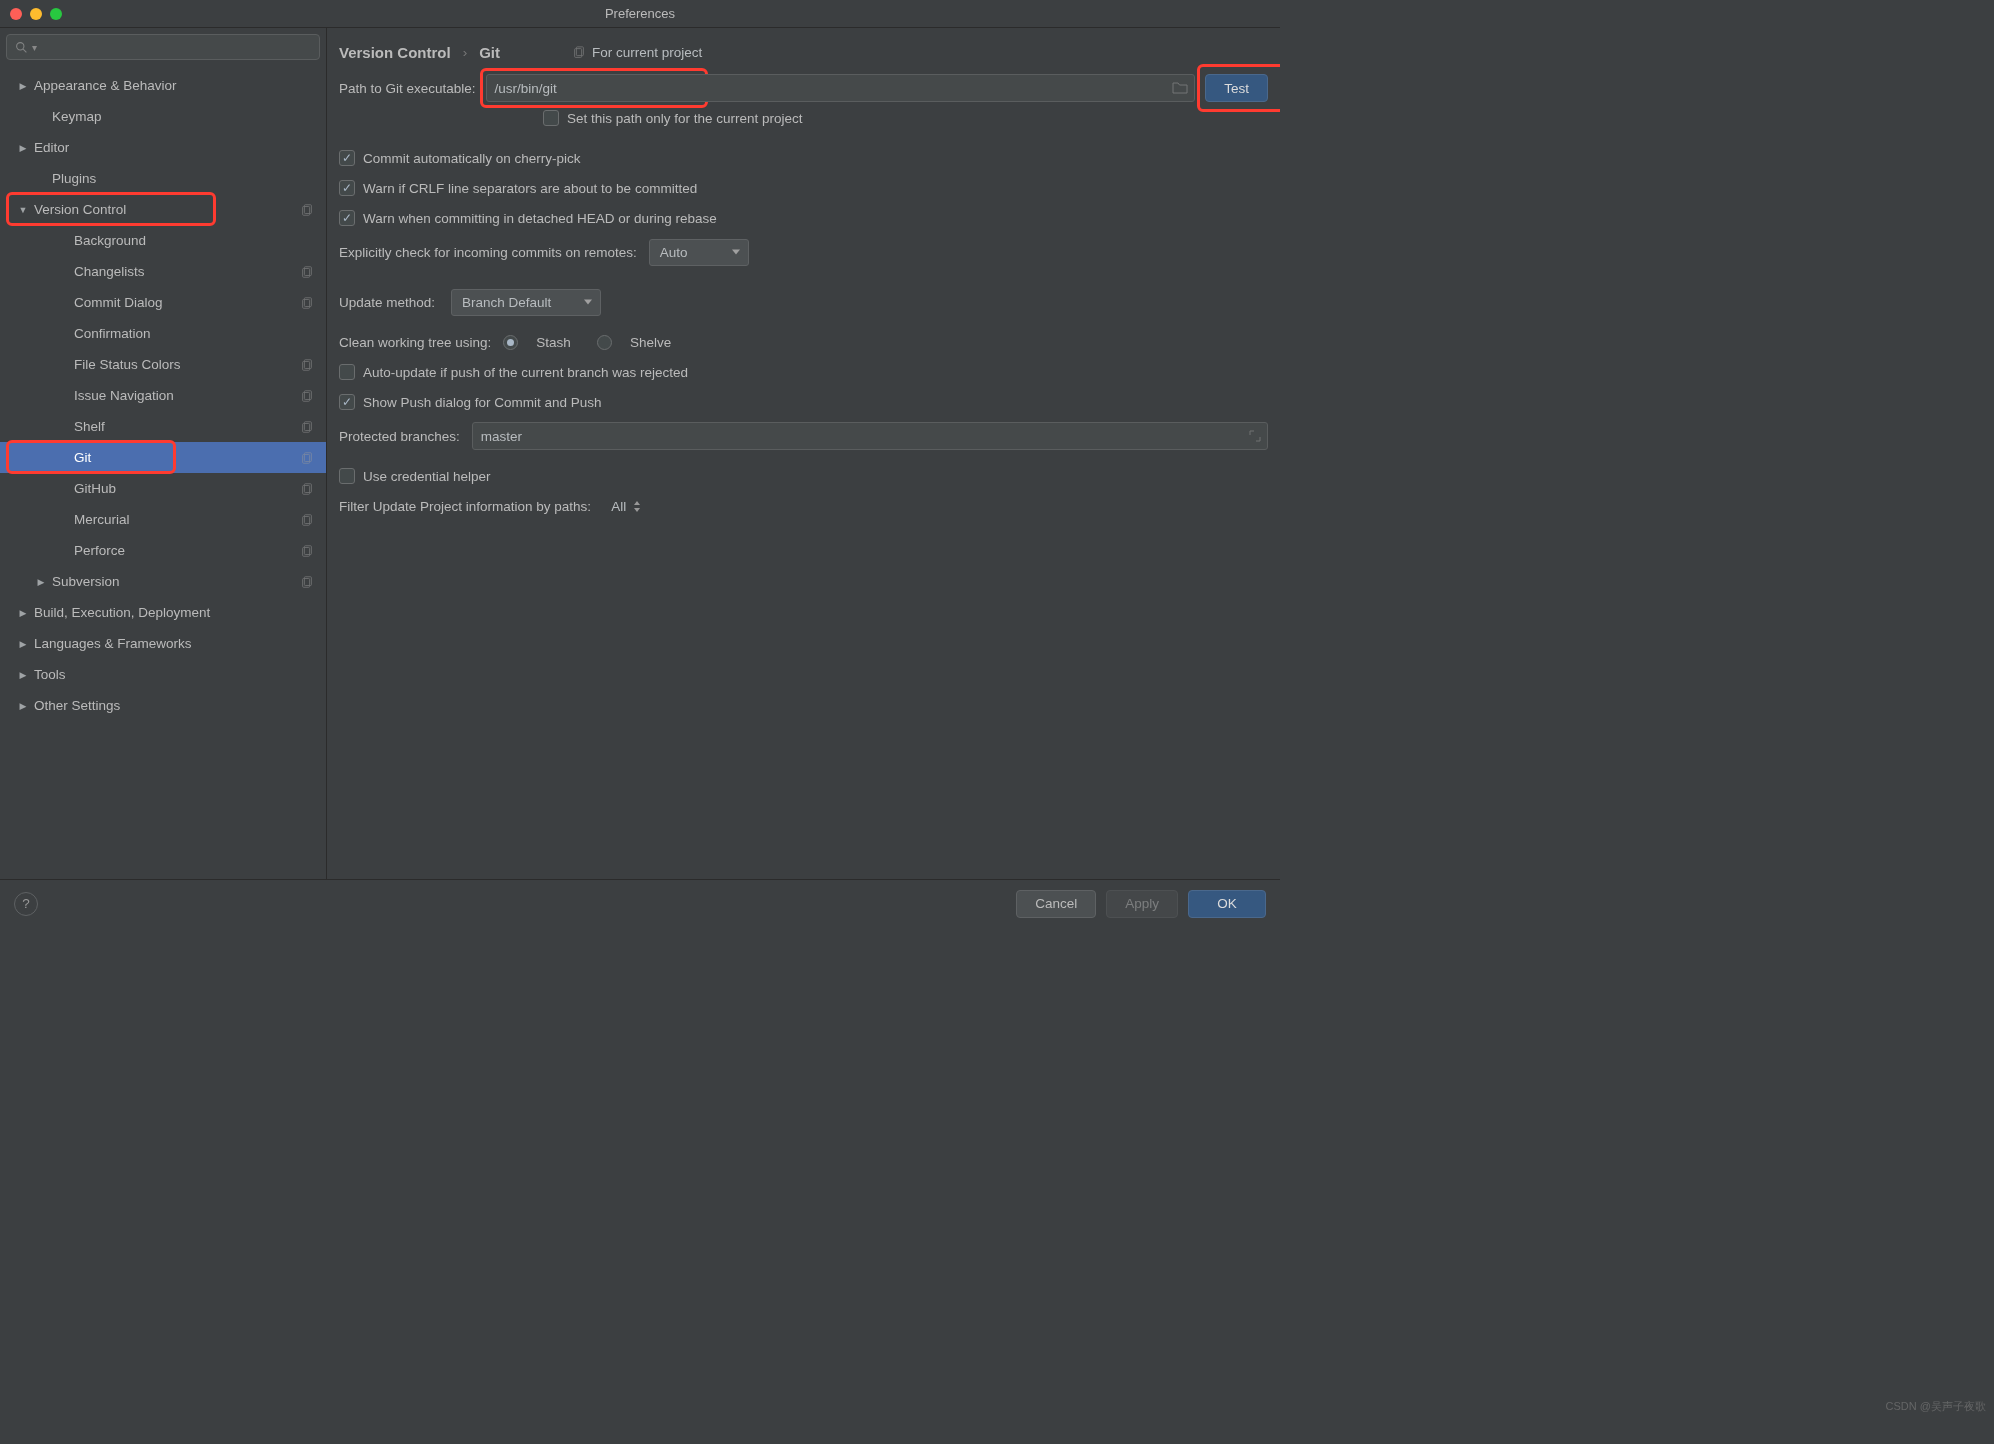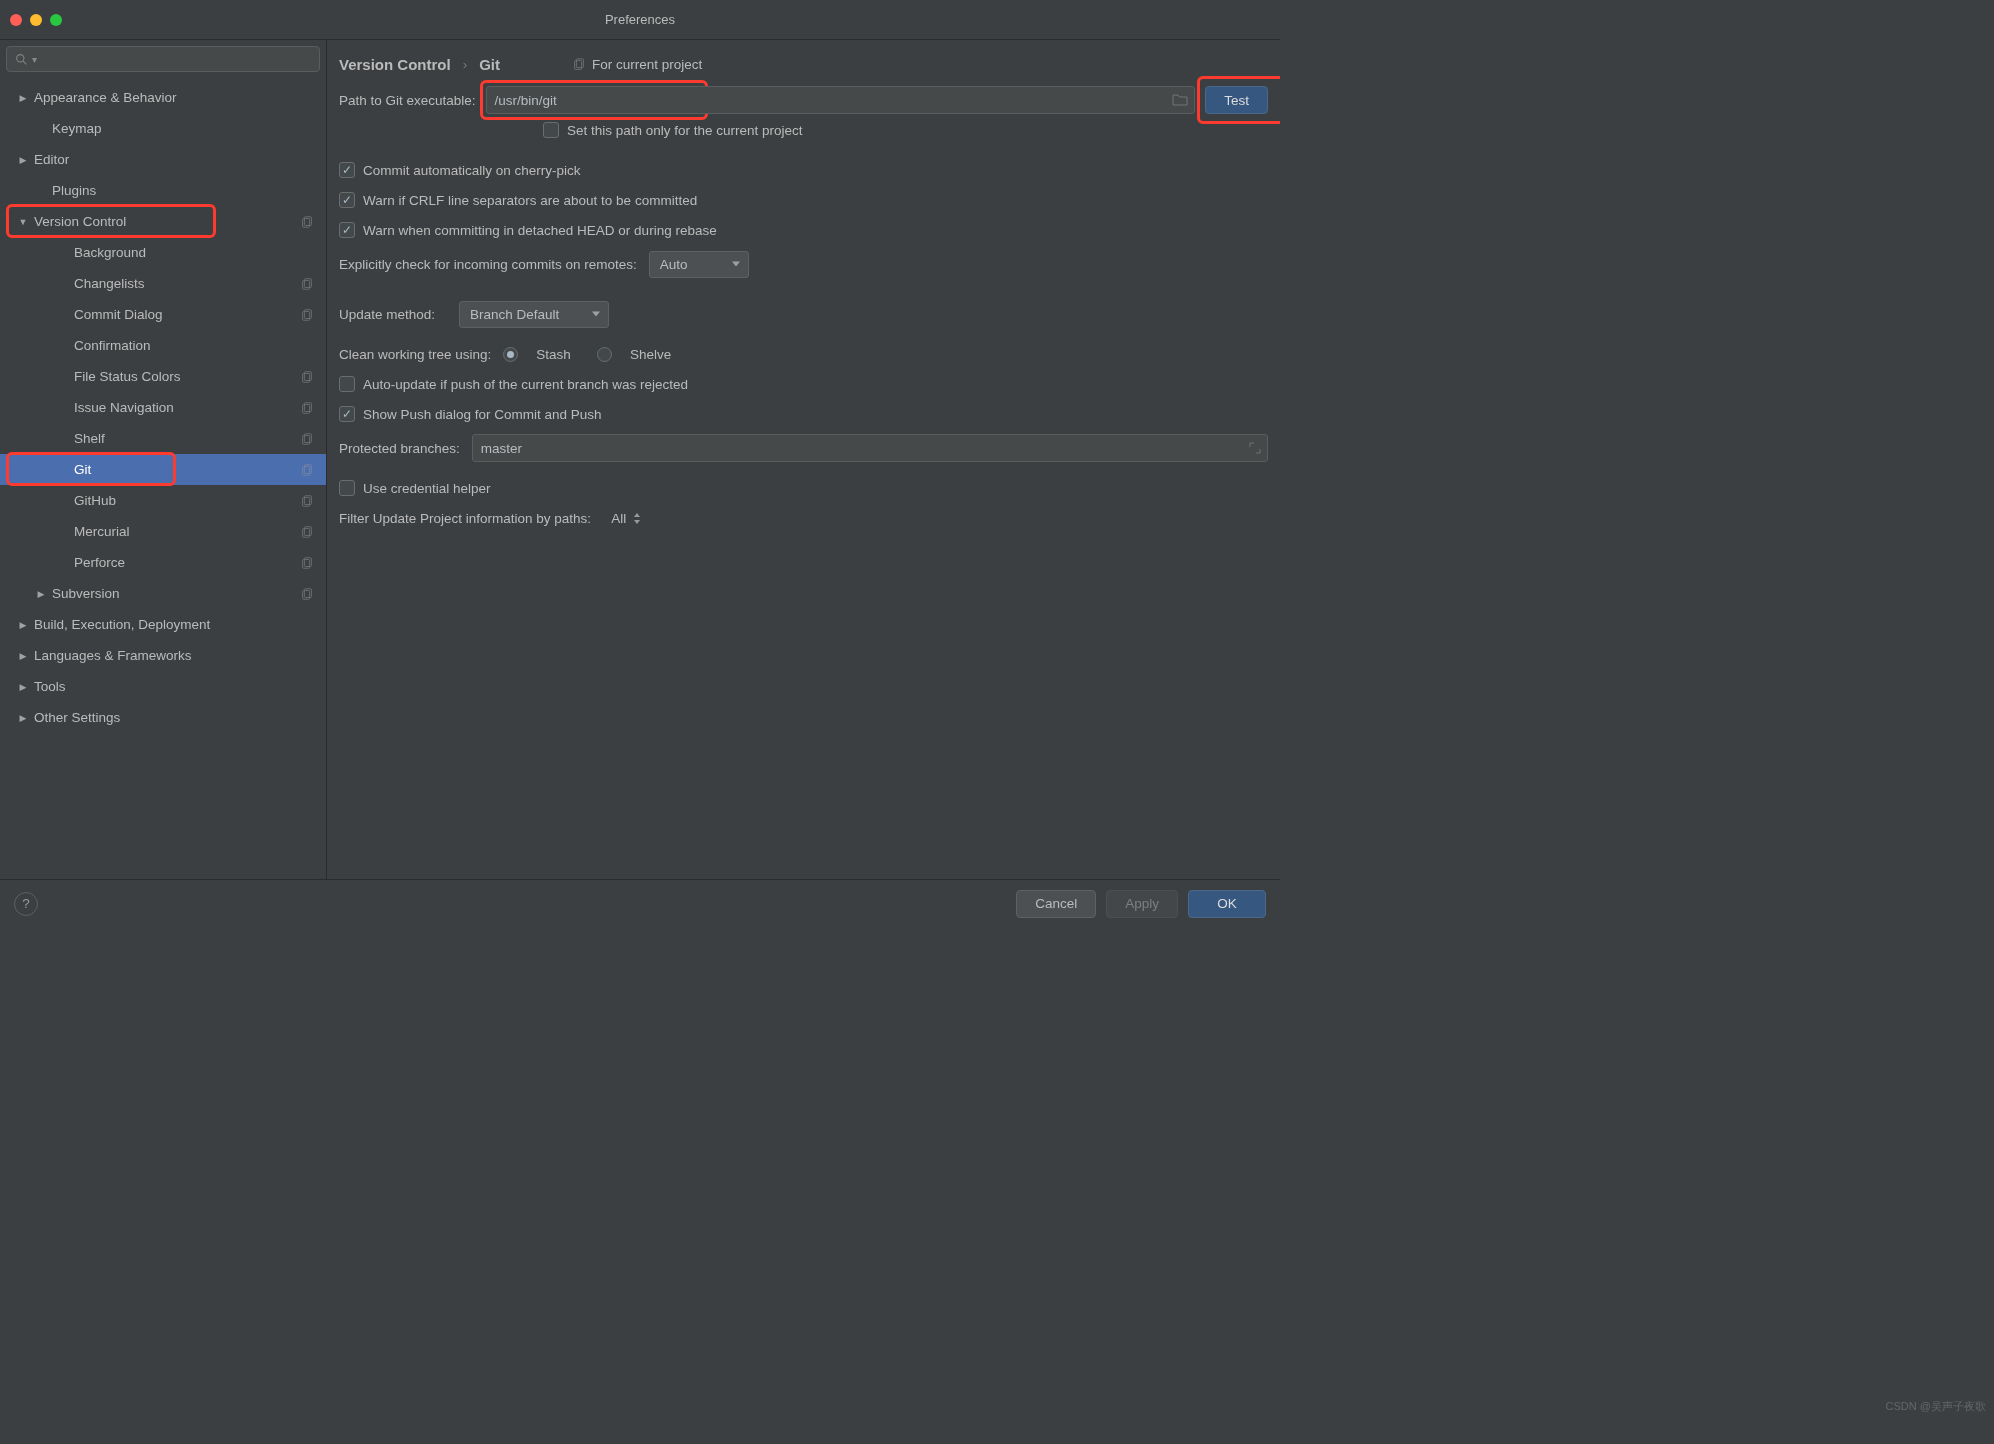--- a/index.html
+++ b/index.html
@@ -1,17 +1,17 @@
 <!DOCTYPE html>
 <html><head>
 <meta charset="utf-8">
 <style>
 *{box-sizing:border-box;margin:0;padding:0;font-family:-apple-system,BlinkMacSystemFont,"Segoe UI",sans-serif;font-size:13.5px;color:#b8bcbf;-webkit-font-smoothing:antialiased}
 body{background:#3c3f41;width:1280px;height:927px;overflow:hidden;display:flex;flex-direction:column}
-.titlebar{height:40px;background:#3c3f41;display:flex;align-items:center;position:relative;border-bottom:1px solid #2b2b2b}
+.titlebar{height:28px;background:#3c3f41;display:flex;align-items:center;position:relative;border-bottom:1px solid #2b2b2b}
 .traffic{display:flex;gap:8px;padding-left:10px}
 .dot{width:12px;height:12px;border-radius:50%}
 .dot.r{background:#ff5f57}.dot.y{background:#febc2e}.dot.g{background:#28c840}
 .titlebar .title{position:absolute;left:50%;transform:translateX(-50%);color:#bbbbbb;font-size:13px}
 .content{flex:1;display:flex;min-height:0}
 .sidebar{width:327px;background:#3c3f41;border-right:1px solid #2b2b2b;display:flex;flex-direction:column}
 .search-wrap{padding:6px}
 .search{width:100%;height:26px;background:#45494a;border:1px solid #5a5d5e;border-radius:4px;padding:0 8px;display:flex;align-items:center;gap:4px}
 .search svg{width:13px;height:13px;opacity:.6}
 .tree{flex:1;overflow:auto;padding-top:4px}
@@ -261,21 +261,21 @@
           <span class="lbl">Warn when committing in detached HEAD or during rebase</span>
         </div>
       <div class="row" style="gap:12px;margin-top:4px">
         <span class="lbl">Explicitly check for incoming commits on remotes:</span>
         <div class="sel" style="width:100px">
             <span>Auto</span>
           </div>
       </div>
       <div class="gap"></div>
         <div class="gap"></div>
-      <div class="row" style="gap:24px">
+      <div class="row" style="gap:16px">
         <span class="lbl">Update method:</span>
         <div class="sel" style="width:150px">
             <span>Branch Default</span>
           </div>
       </div>
       <div class="gap"></div>
       <div class="row" style="gap:12px">
         <span class="lbl">Clean working tree using:</span>
         <span class="radio on"></span>
           <span class="lbl" style="margin-right:14px">Stash</span>

